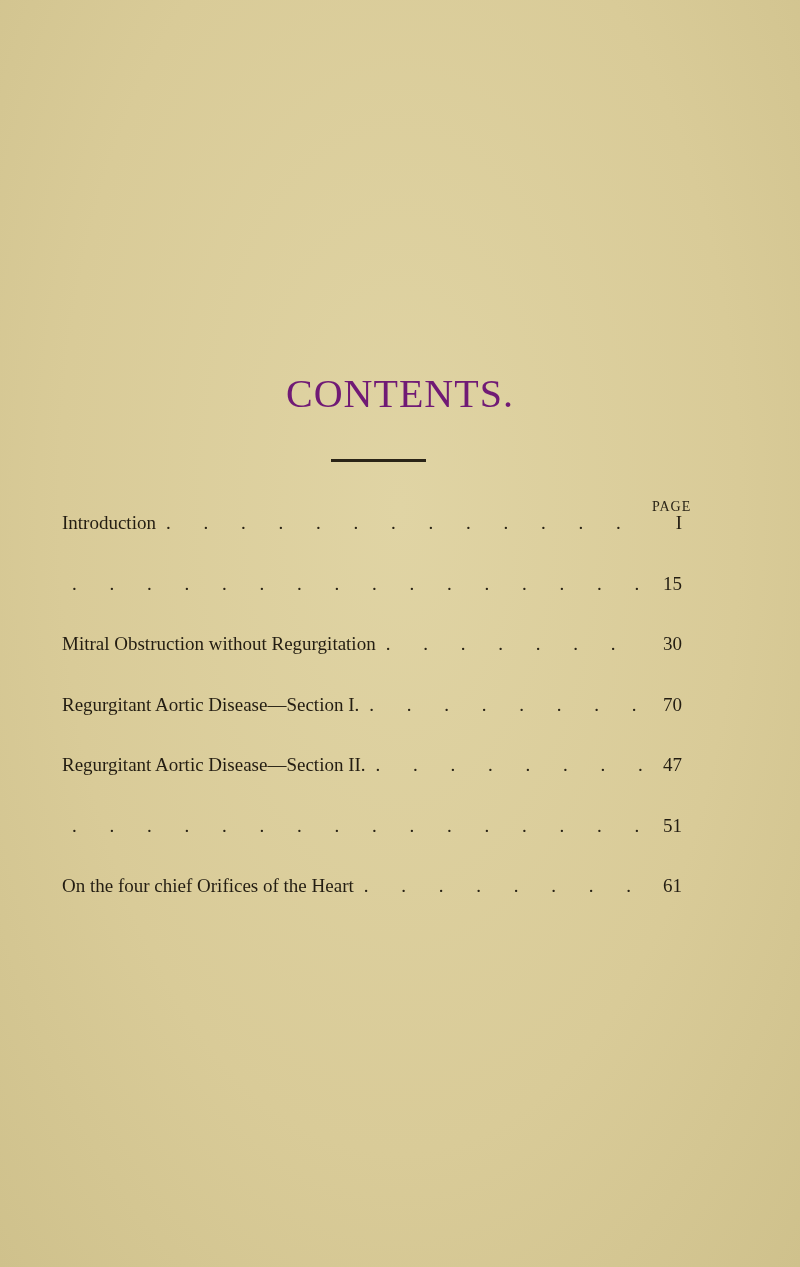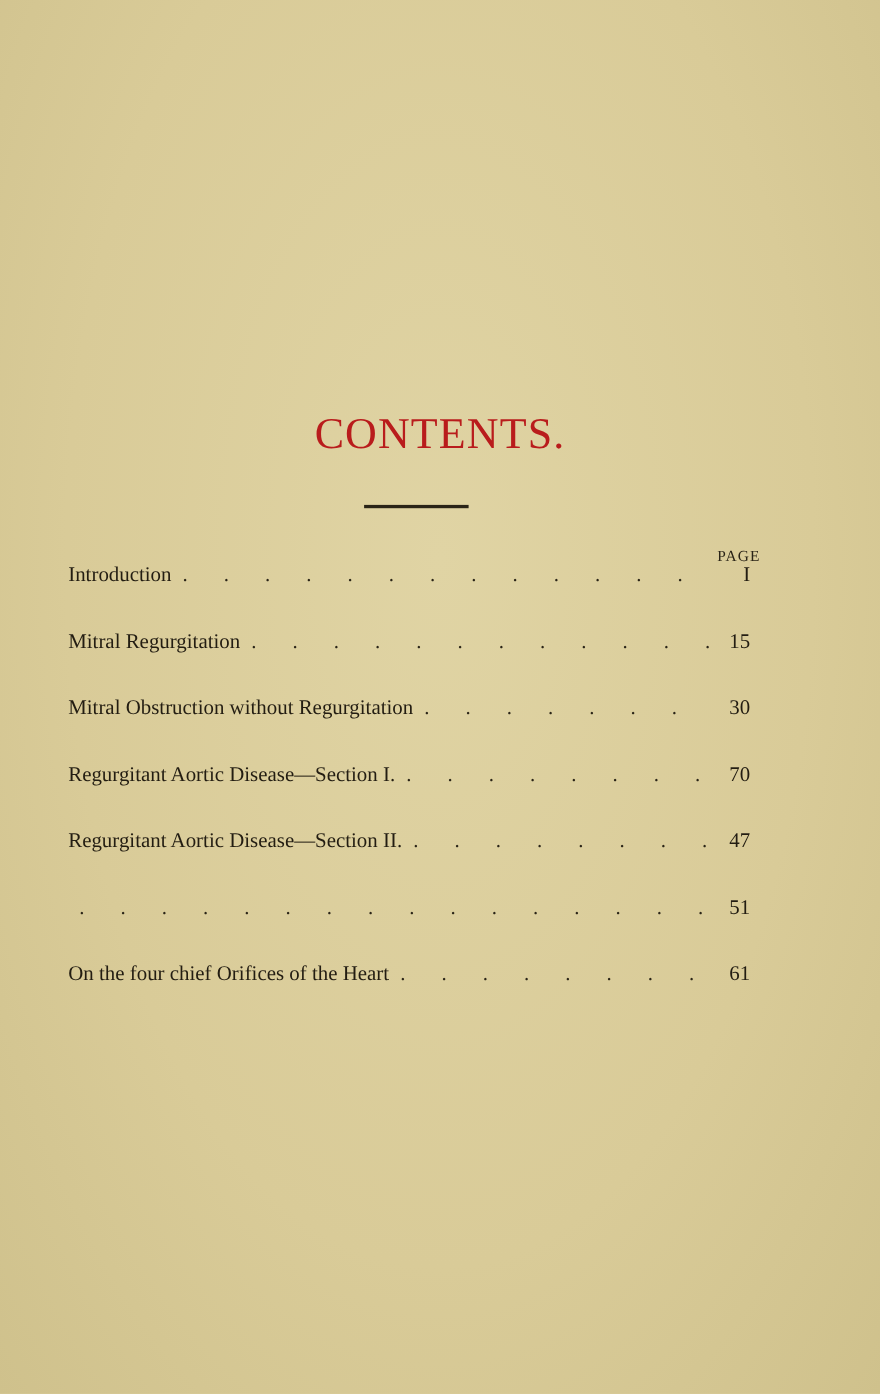--- a/index.html
+++ b/index.html
@@ -6,21 +6,21 @@
   body {
     width:800px; height:1267px; overflow:hidden;
     background:#dccf9d;
     background-image: radial-gradient(ellipse at 50% 40%, #e0d4a4 0%, #d9cb98 60%, #cfc18c 100%);
     font-family:"Liberation Serif","DejaVu Serif",serif;
     color:#231d12;
     position:relative;
   }
   .title {
     position:absolute; top:370px; left:0; width:800px; text-align:center;
-    font-size:40px; letter-spacing:1px; color:#b91c1c;
+    font-size:40px; letter-spacing:1px; color:#701a75;
   }
   .rule {
     position:absolute; top:459px; left:331px; width:95px; height:3px; background:#2a2417;
   }
   .page-label {
     position:absolute; top:499px; left:652px; font-size:14px; letter-spacing:1px; color:#2a2417;
   }
   .toc { position:absolute; left:62px; top:508px; width:620px; }
   .row {
     position:relative; height:30px; margin-bottom:30.5px; font-size:19px; line-height:30px;
@@ -37,21 +37,20 @@
 <div class="rule"></div>
 <div class="page-label">PAGE</div>
 
 <div class="toc">
   <div class="row">
     <span class="label">Introduction</span>
     <span class="dots">. . . . . . . . . . . . . . . . . . . . .</span>
     <span class="pg">I</span>
   </div>
   <div class="row">
-    <span class="label">Mitral Regurgitation</span>
     <span class="dots">. . . . . . . . . . . . . . . . . . . . .</span>
     <span class="pg">15</span>
   </div>
   <div class="row">
     <span class="label">Mitral Obstruction without Regurgitation</span>
     <span class="dots">. . . . . . . . . . . . . . . . . . . . .</span>
     <span class="pg">30</span>
   </div>
   <div class="row">
     <span class="label">Regurgitant Aortic Disease—Section I.</span>

